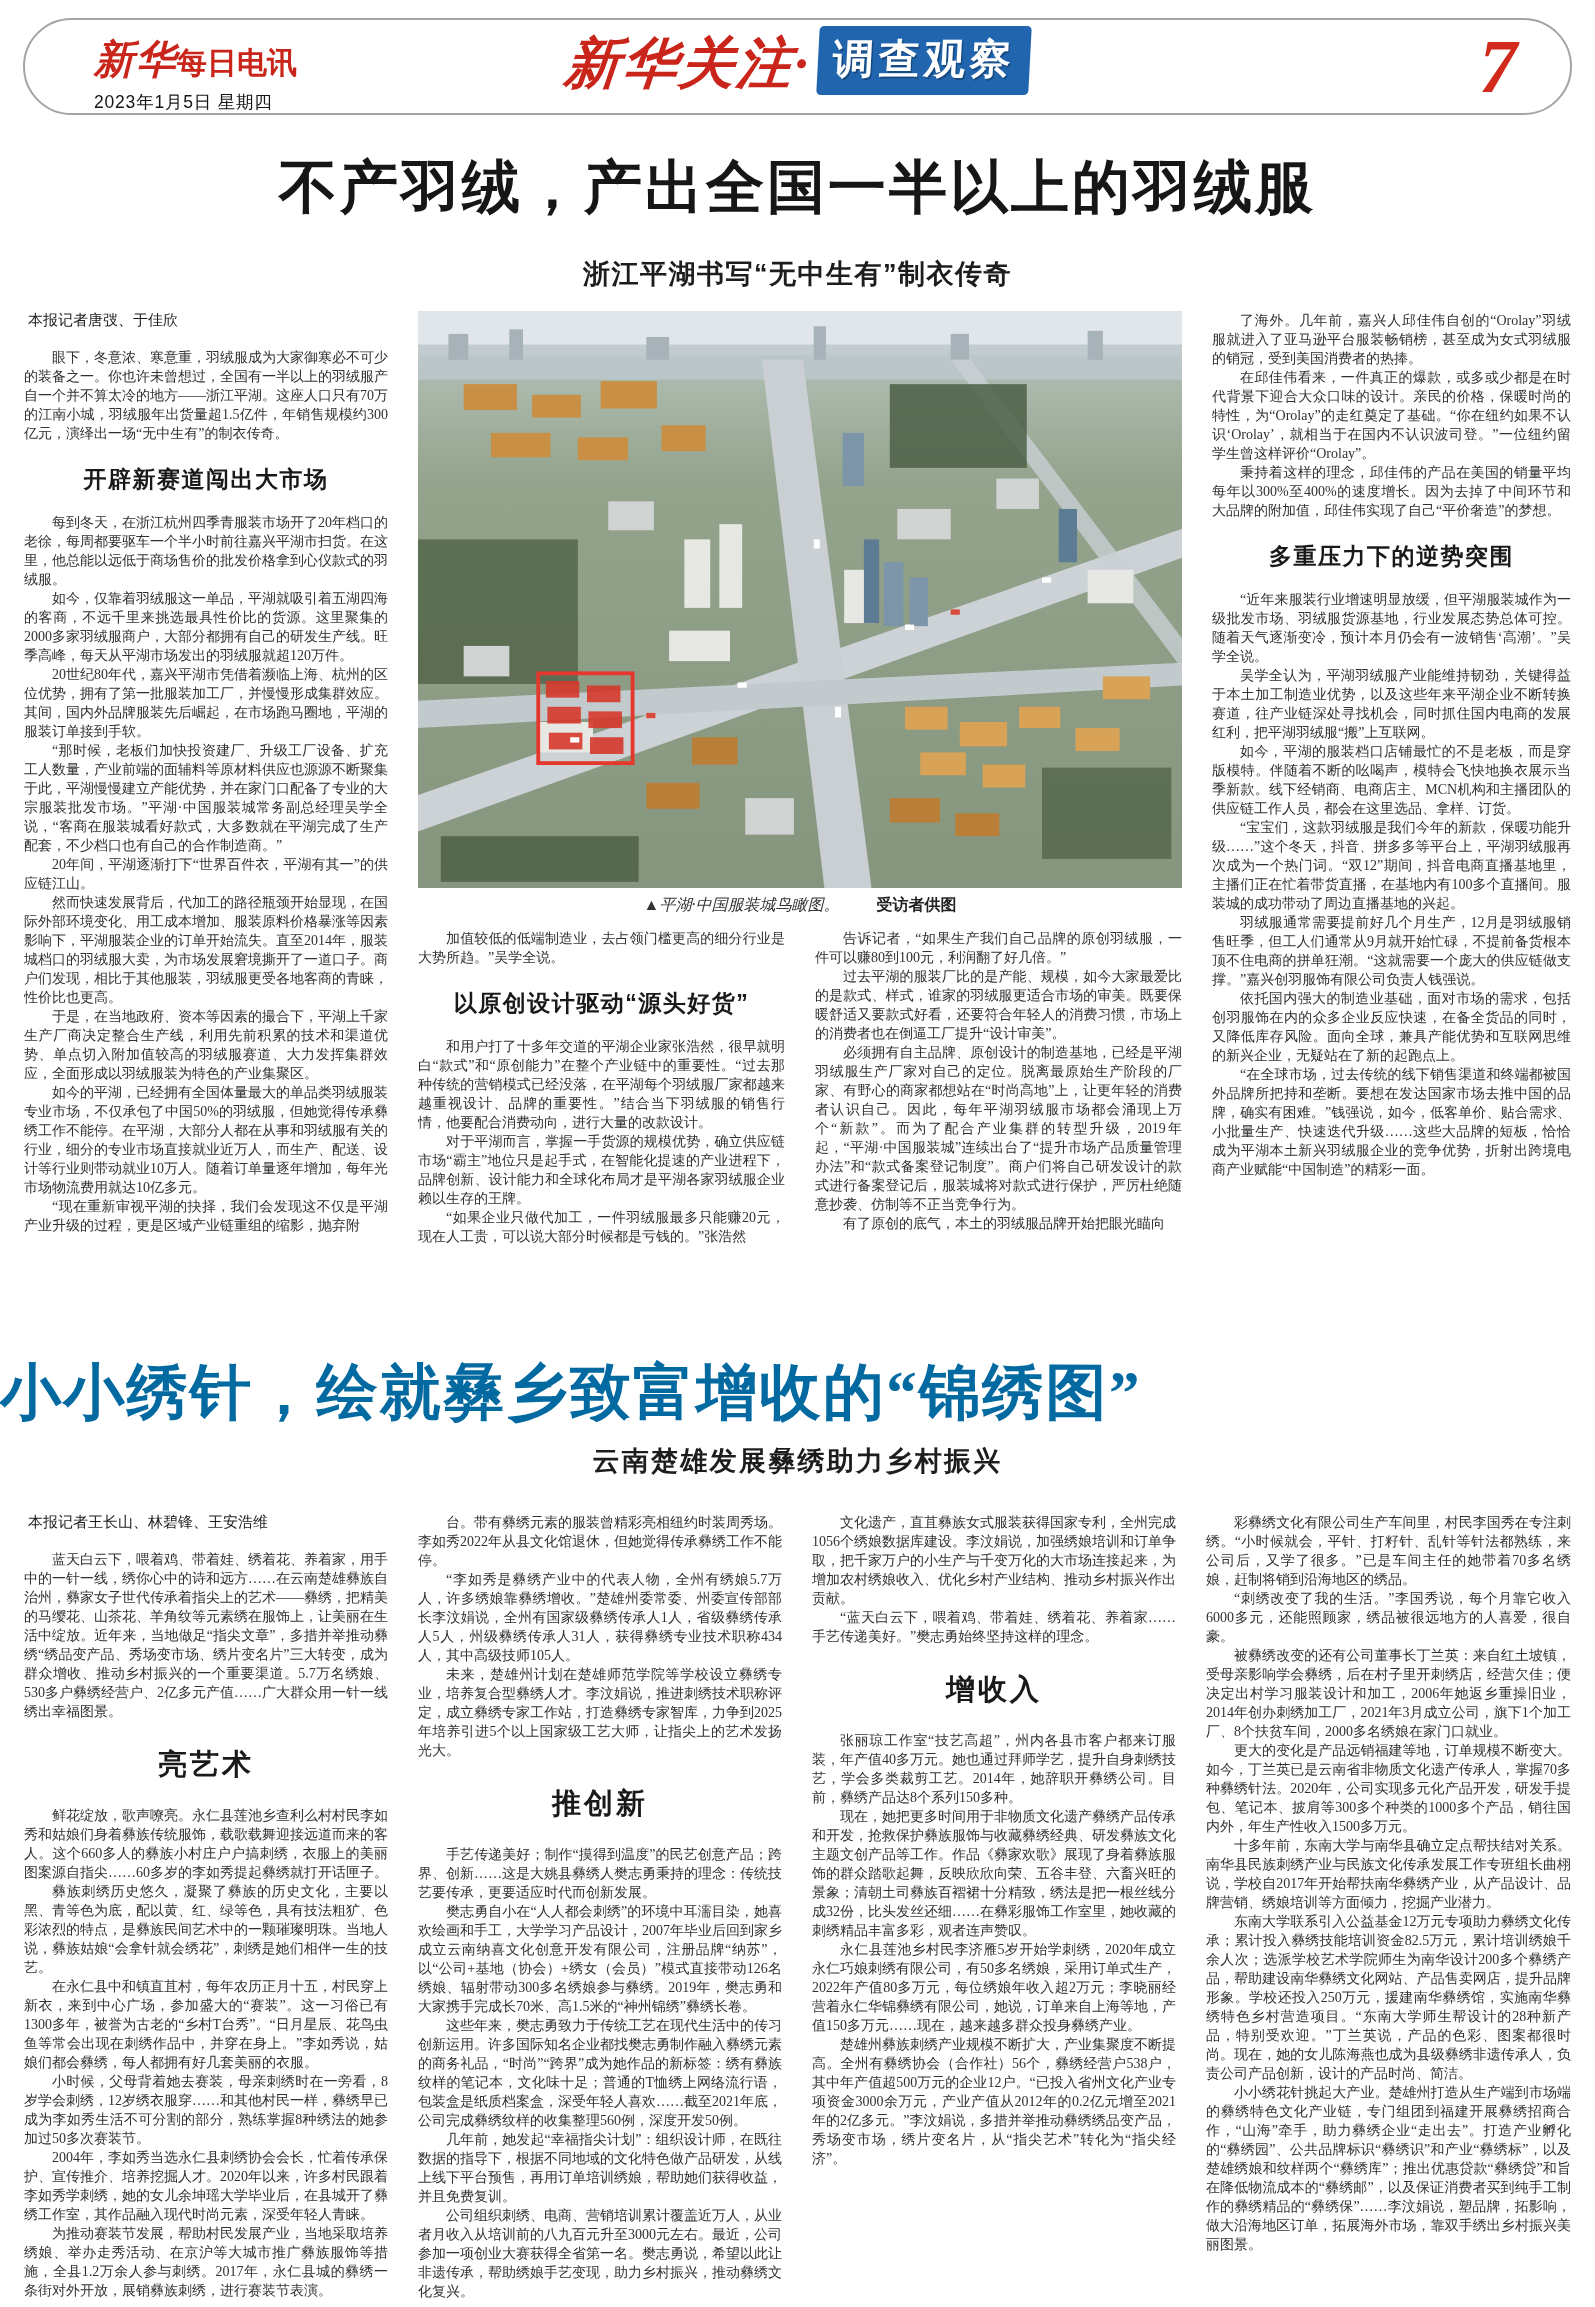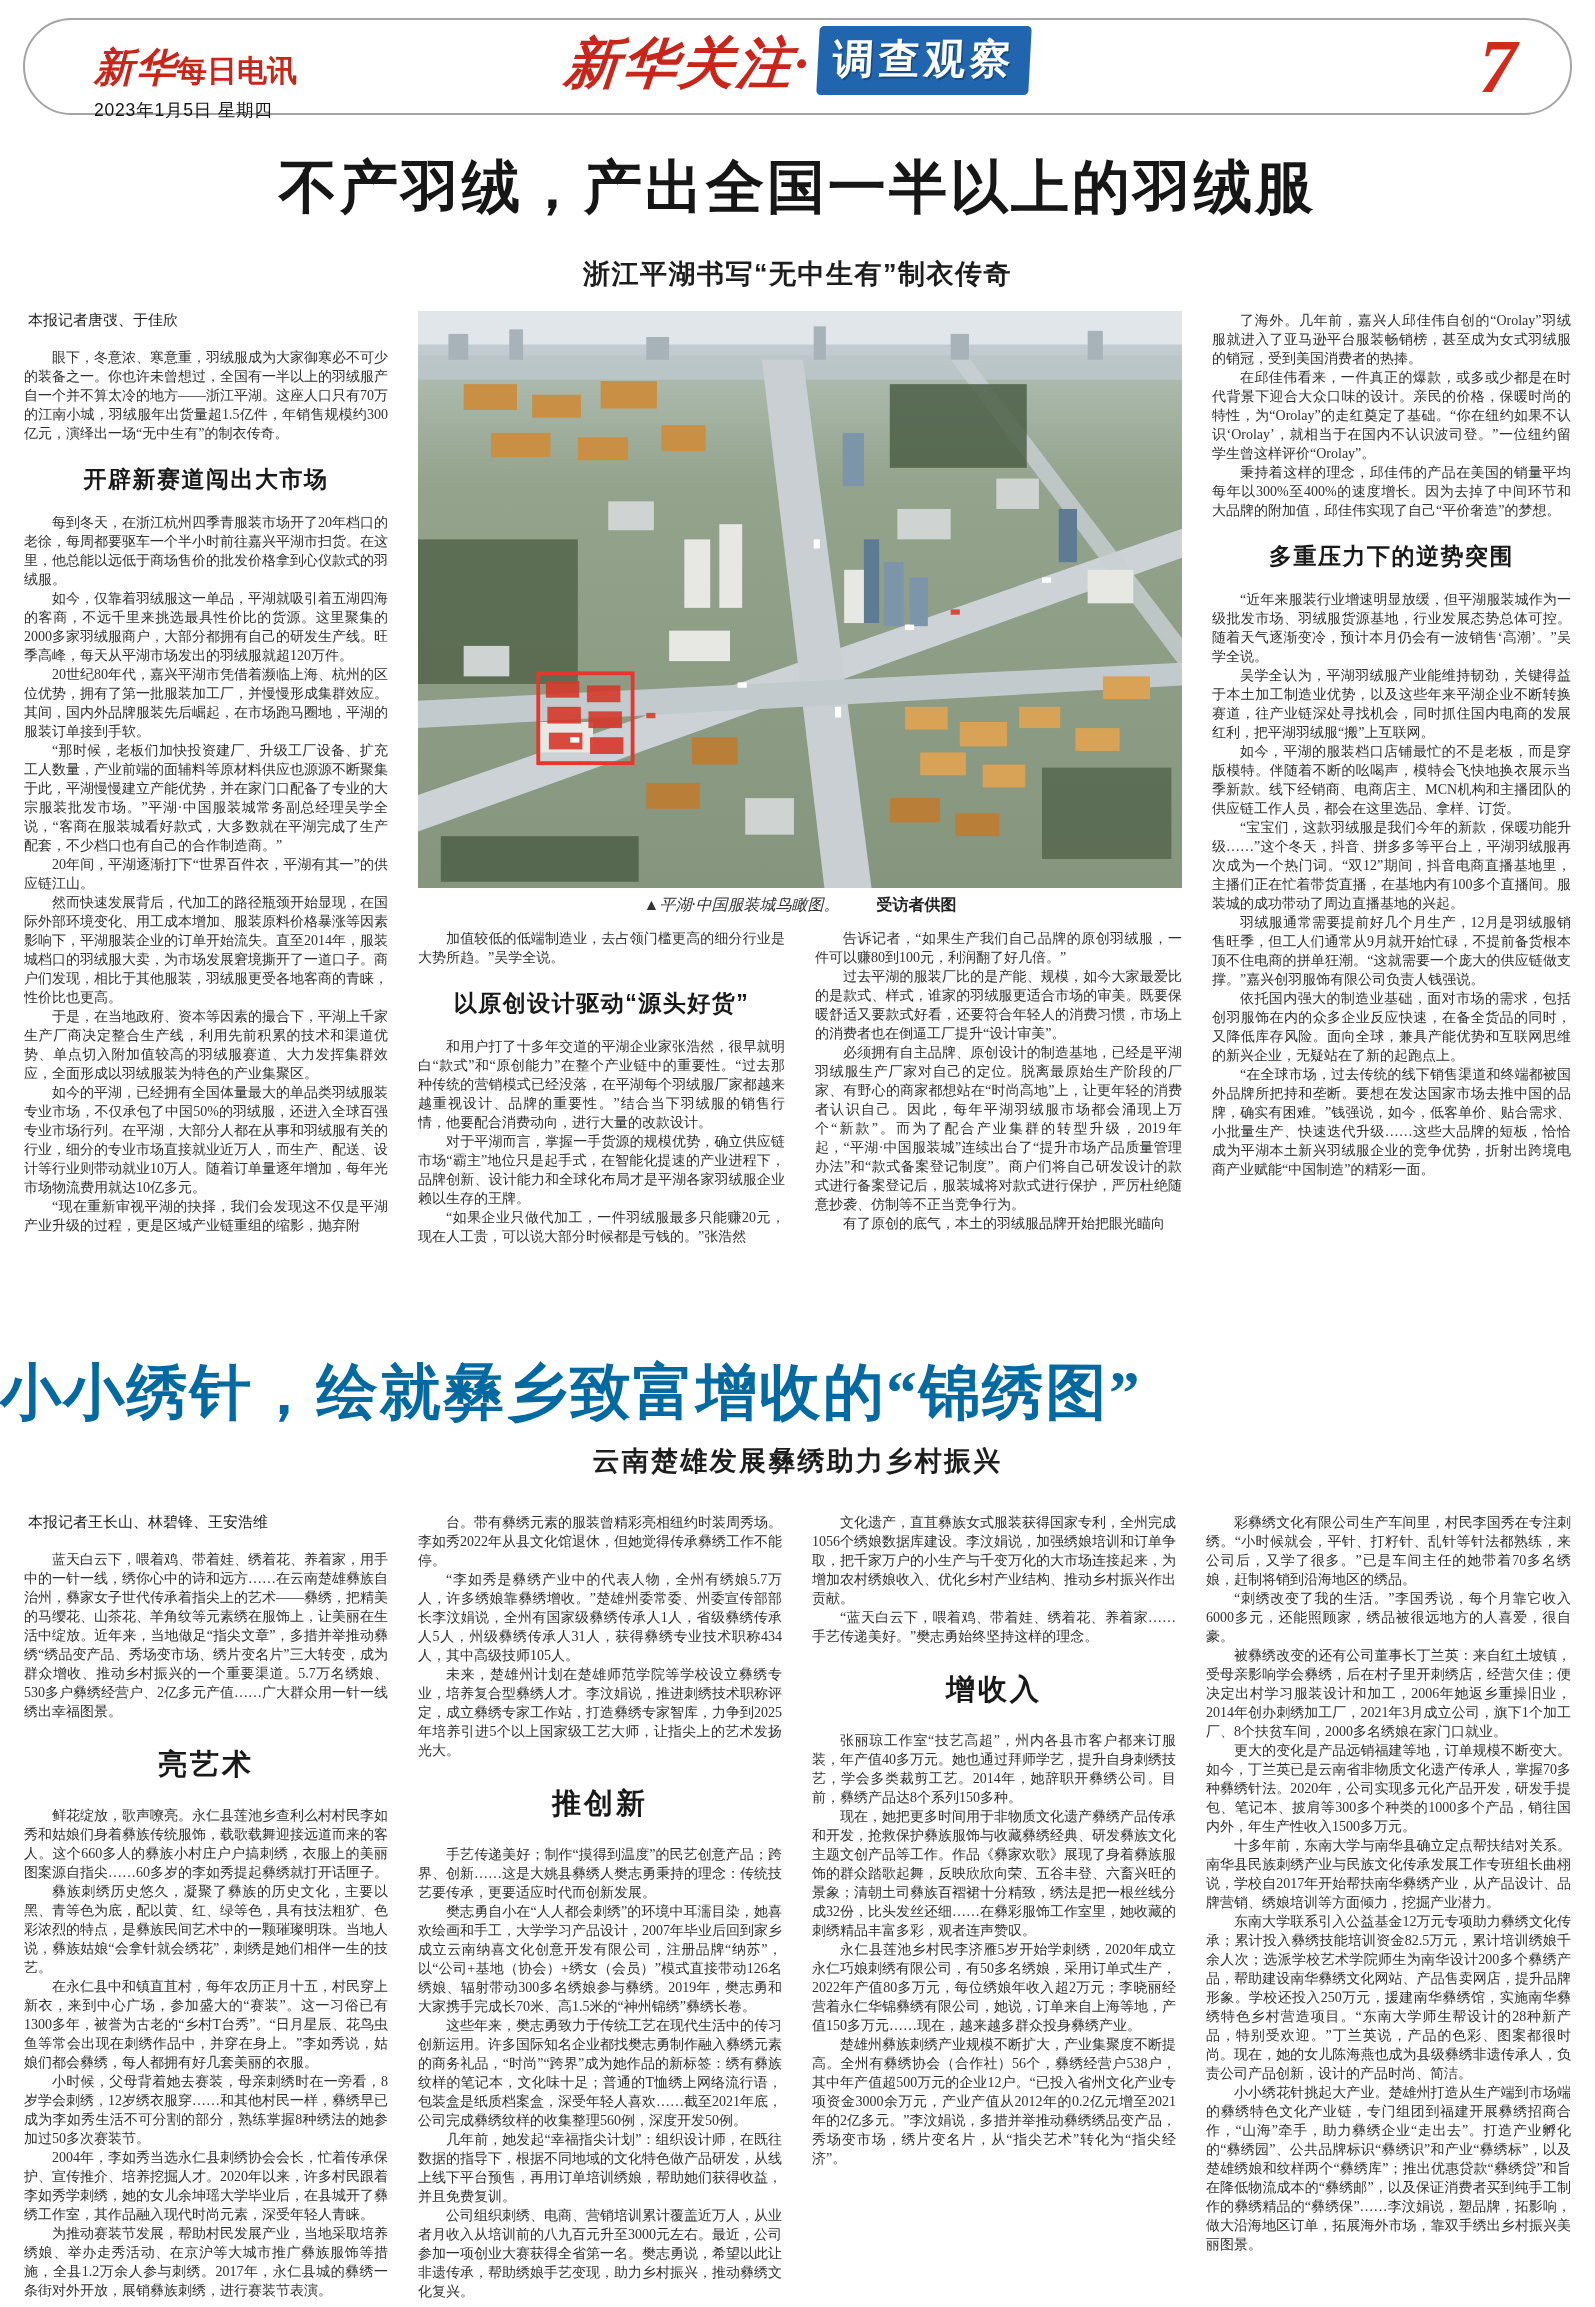--- a/index.html
+++ b/index.html
@@ -2,21 +2,21 @@
 <html style="font-size:12px"><head>
 <meta charset="utf-8">
 <style>
   html,body{margin:0;padding:0;background:#ffffff;}
   body{width:1595px;height:2307px;position:relative;overflow:hidden;
        font-family:"Liberation Serif","DejaVu Serif",serif;color:#2e2e2e;}
 
   
   .masthead{position:absolute;left:23px;top:18px;width:1545px;height:93px;
     border:2.3px solid #a4a4a4;border-radius:49px;background:#fff;}
-  .brand-wrap{position:absolute;left:69px;top:12px;margin-top:8px;}
+  .brand-wrap{position:absolute;left:69px;top:12px;}
   .brand{color:#c9251a;white-space:nowrap;}
   .brand-cal{font-size:40px;font-weight:900;font-style:italic;
     font-family:"Liberation Serif","DejaVu Serif",serif;letter-spacing:1.5px;}
   .brand-rest{font-size:30px;font-weight:900;
     font-family:"Liberation Sans","DejaVu Sans",sans-serif;}
   .edition-date{margin-top:3px;font-size:17.5px;color:#141414;letter-spacing:0.8px;
     font-family:"Liberation Sans","DejaVu Sans",sans-serif;}
   .section-mark{position:absolute;left:0;right:0;top:6px;text-align:center;white-space:nowrap;}
   .section-cal{color:#c9251a;font-size:55px;font-weight:900;font-style:italic;
     letter-spacing:2.3px;font-family:"Liberation Serif","DejaVu Serif",serif;
@@ -94,21 +94,21 @@
       <div class="byline">本报记者唐弢、于佳欣</div>
       <p class="para">眼下，冬意浓、寒意重，羽绒服成为大家御寒必不可少的装备之一。你也许未曾想过，全国有一半以上的羽绒服产自一个并不算太冷的地方——浙江平湖。这座人口只有70万的江南小城，羽绒服年出货量超1.5亿件，年销售规模约300亿元，演绎出一场“无中生有”的制衣传奇。</p>
       <div class="sec-head">开辟新赛道闯出大市场</div>
       <p class="para">每到冬天，在浙江杭州四季青服装市场开了20年档口的老徐，每周都要驱车一个半小时前往嘉兴平湖市扫货。在这里，他总能以远低于商场售价的批发价格拿到心仪款式的羽绒服。</p>
       <p class="para">如今，仅靠着羽绒服这一单品，平湖就吸引着五湖四海的客商，不远千里来挑选最具性价比的货源。这里聚集的2000多家羽绒服商户，大部分都拥有自己的研发生产线。旺季高峰，每天从平湖市场发出的羽绒服就超120万件。</p>
       <p class="para">20世纪80年代，嘉兴平湖市凭借着濒临上海、杭州的区位优势，拥有了第一批服装加工厂，并慢慢形成集群效应。其间，国内外品牌服装先后崛起，在市场跑马圈地，平湖的服装订单接到手软。</p>
       <p class="para">“那时候，老板们加快投资建厂、升级工厂设备、扩充工人数量，产业前端的面辅料等原材料供应也源源不断聚集于此，平湖慢慢建立产能优势，并在家门口配备了专业的大宗服装批发市场。”平湖·中国服装城常务副总经理吴学全说，“客商在服装城看好款式，大多数就在平湖完成了生产配套，不少档口也有自己的合作制造商。”</p>
       <p class="para">20年间，平湖逐渐打下“世界百件衣，平湖有其一”的供应链江山。</p>
       <p class="para">然而快速发展背后，代加工的路径瓶颈开始显现，在国际外部环境变化、用工成本增加、服装原料价格暴涨等因素影响下，平湖服装企业的订单开始流失。直至2014年，服装城档口的羽绒服大卖，为市场发展窘境撕开了一道口子。商户们发现，相比于其他服装，羽绒服更受各地客商的青睐，性价比也更高。</p>
       <p class="para">于是，在当地政府、资本等因素的撮合下，平湖上千家生产厂商决定整合生产线，利用先前积累的技术和渠道优势、单点切入附加值较高的羽绒服赛道、大力发挥集群效应，全面形成以羽绒服装为特色的产业集聚区。</p>
-      <p class="para">如今的平湖，已经拥有全国体量最大的单品类羽绒服装专业市场，不仅承包了中国50%的羽绒服，还进入全球百强专业市场行列。在平湖，大部分人都在从事和羽绒服有关的行业，细分的专业市场直接就业近万人，而生产、配送、设计等行业则带动就业10万人。随着订单量逐年增加，每年光市场物流费用就达10亿多元。</p>
+      <p class="para">如今的平湖，已经拥有全国体量最大的单品类羽绒服装专业市场，不仅承包了中国50%的羽绒服，但她觉得传承彝绣工作不能停。在平湖，大部分人都在从事和羽绒服有关的行业，细分的专业市场直接就业近万人，而生产、配送、设计等行业则带动就业10万人。随着订单量逐年增加，每年光市场物流费用就达10亿多元。</p>
       <p class="para">“现在重新审视平湖的抉择，我们会发现这不仅是平湖产业升级的过程，更是区域产业链重组的缩影，抛弃附</p>
     </div>
 
   <div class="col-mid">
     <div class="photo-frame">
       <svg width="764" height="577" viewBox="0 0 1004 758" xmlns="http://www.w3.org/2000/svg">
         <defs>
           <linearGradient id="gbase" x1="0" y1="0" x2="0" y2="1">
             <stop offset="0" stop-color="#d8dfe4"></stop>
               <stop offset="0.1" stop-color="#aebcb0"></stop>

